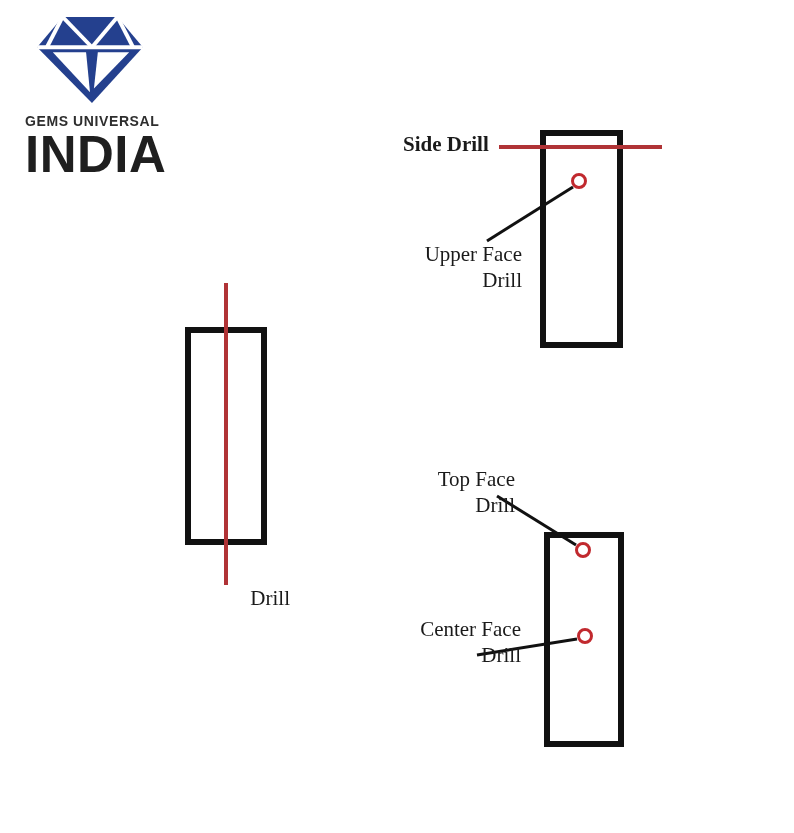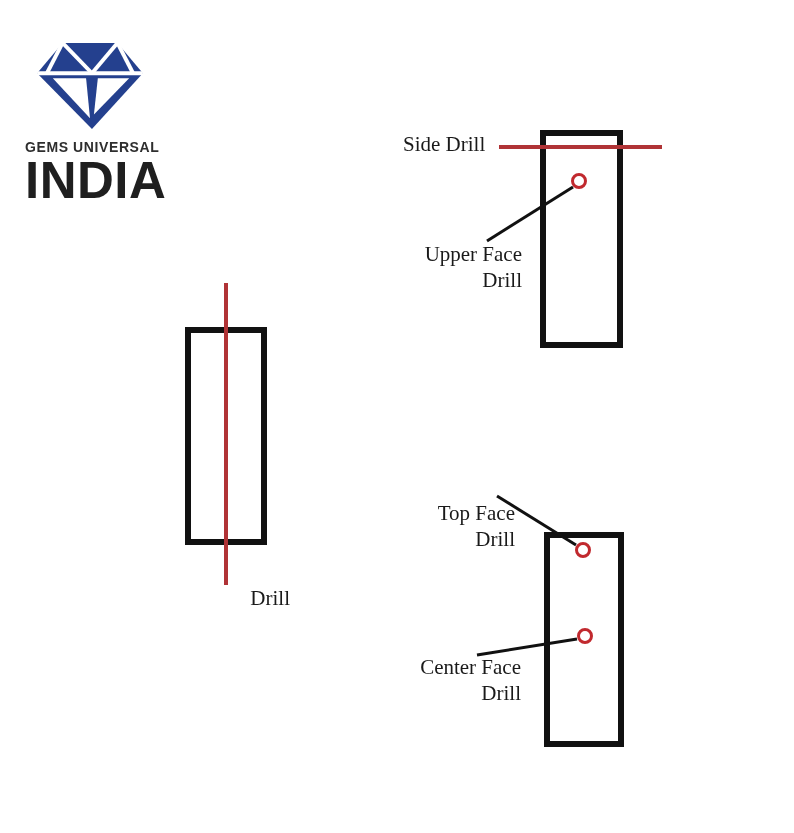--- a/index.html
+++ b/index.html
@@ -12,21 +12,21 @@
     width: 794px;
     height: 833px;
     background: var(--page-bg, #ffffff);
     overflow: hidden;
     font-family: "Liberation Serif", serif;
   }
   
   .logo {
     position: absolute;
     left: 25px;
-    top: 38px;
+    top: 12px;
     width: 140px;
   }
   .logo .diamond {
     display: block;
     width: 118px;
     height: 94px;
     margin-left: 6px;
   }
   .brand-top {
     margin-top: 7px;
@@ -96,34 +96,34 @@
     <circle cx="579" cy="181" r="6.5" fill="#ffffff" stroke="var(--hole-red)" stroke-width="3"></circle>
     <line x1="573" y1="187" x2="487" y2="241" stroke="var(--ink)" stroke-width="3"></line>
 
     <rect x="547" y="535" width="74" height="209" fill="none" stroke="var(--ink)" stroke-width="6"></rect>
     <circle cx="583" cy="550" r="6.5" fill="#ffffff" stroke="var(--hole-red)" stroke-width="3"></circle>
     <line x1="497" y1="496" x2="576" y2="545" stroke="var(--ink)" stroke-width="3"></line>
     <circle cx="585" cy="636" r="6.5" fill="#ffffff" stroke="var(--hole-red)" stroke-width="3"></circle>
     <line x1="477" y1="655" x2="577" y2="639" stroke="var(--ink)" stroke-width="3"></line>
   </svg>
 
-  <div class="dlabel" style="left:403px; top:131px; text-align:left;">Side Drill</div>
+  <div class="dlabel" style="left:403px; top:131px; text-align:left;font-weight:bold;">Side Drill</div>
 
   <div class="dlabel" style="left:400px; top:241px; width:122px;">
     <div>Upper Face</div>
     <div>Drill</div>
   </div>
 
   <div class="dlabel" style="left:160px; top:585px; width:130px;">
     <div>Drill</div>
   </div>
 
-  <div class="dlabel" style="left:395px; top:500px; width:120px;">
+  <div class="dlabel" style="left:395px; top:466px; width:120px;">
     <div>Top Face</div>
     <div>Drill</div>
   </div>
 
-  <div class="dlabel" style="left:383px; top:654px; width:138px;">
+  <div class="dlabel" style="left:383px; top:616px; width:138px;">
     <div>Center Face</div>
     <div>Drill</div>
   </div>
 
 </div>
 
 </body></html>

